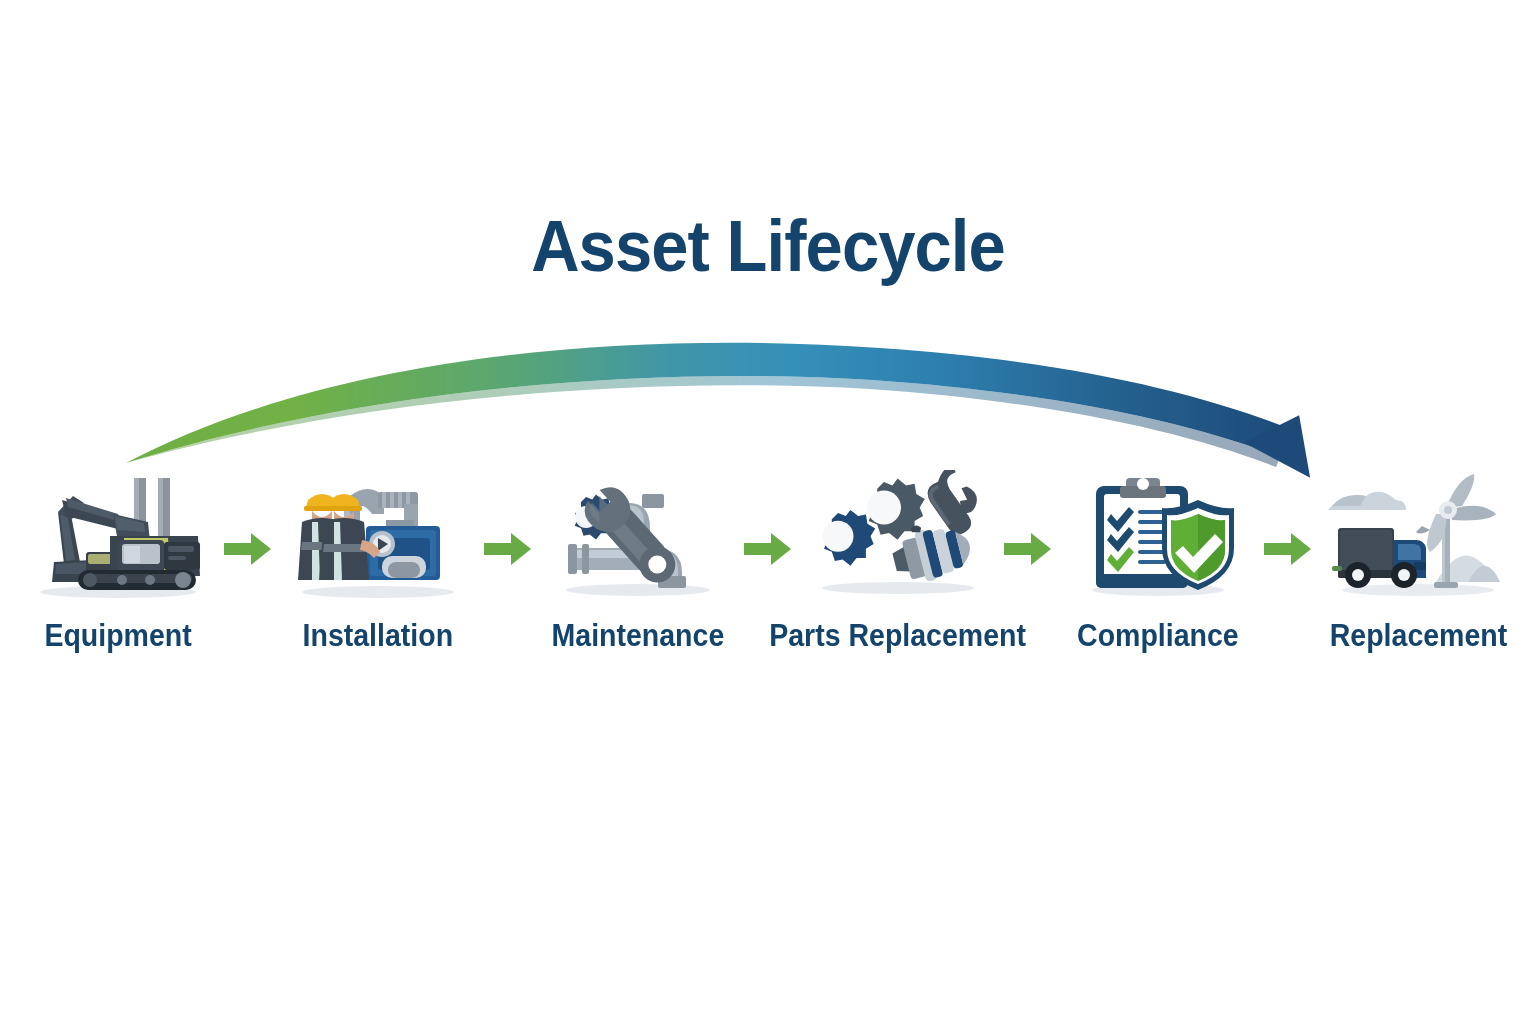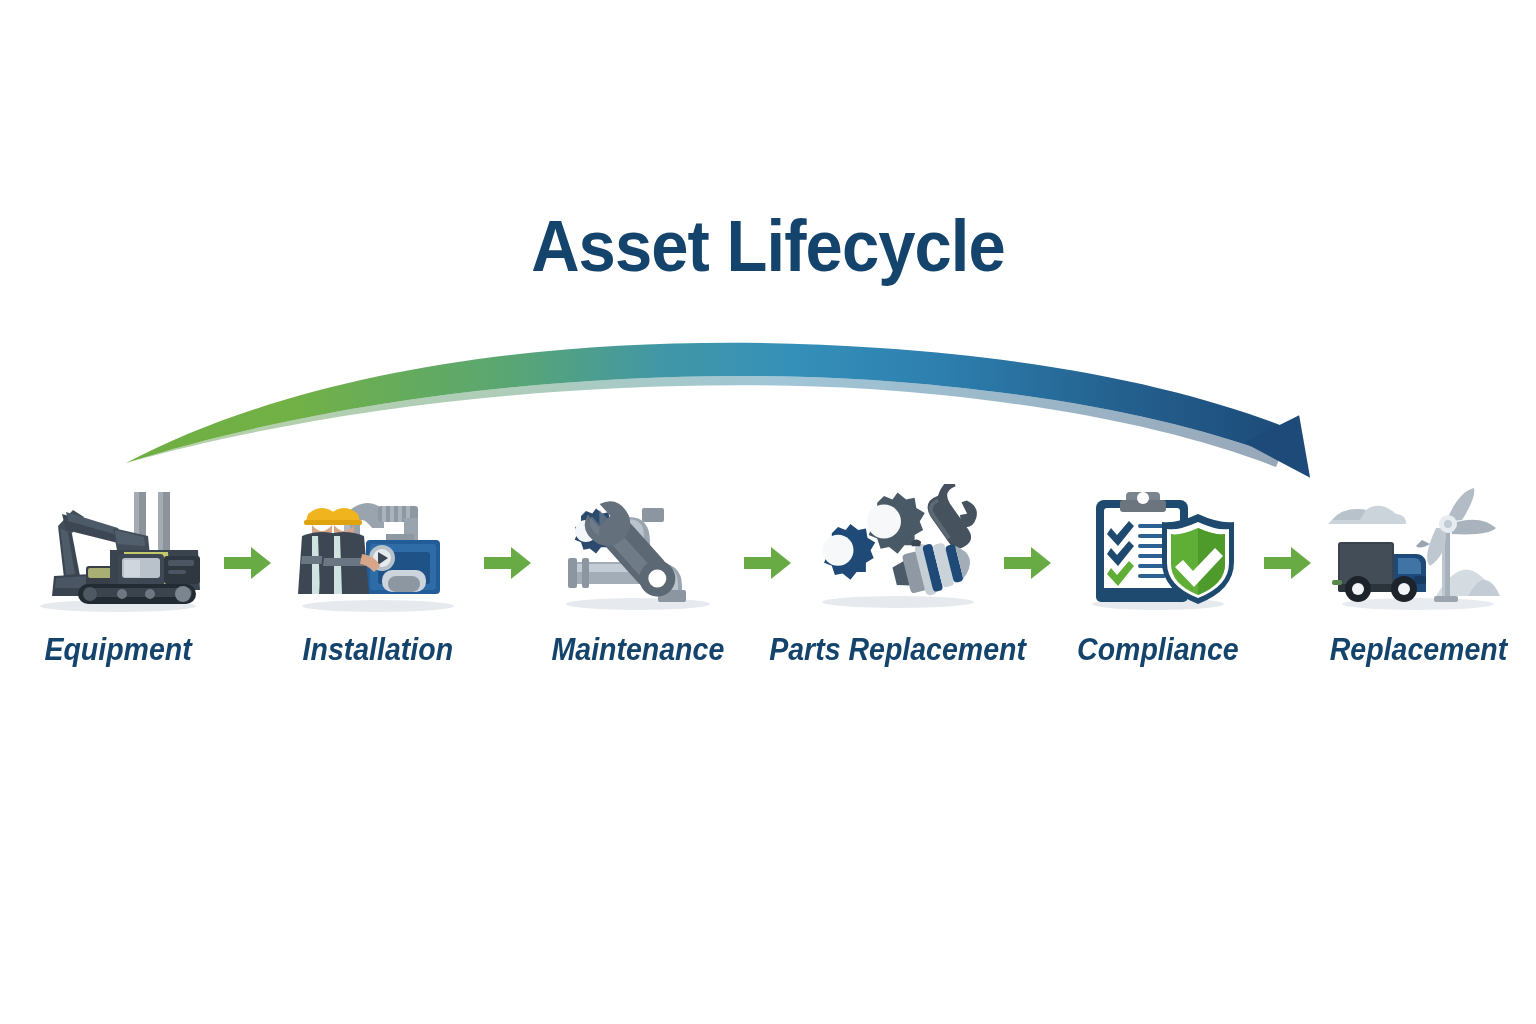--- a/index.html
+++ b/index.html
@@ -37,28 +37,27 @@
     position: absolute;
     left: 0;
     top: 0;
     width: 1536px;
     height: 1024px;
     pointer-events: none;
   }
   #steps {
     position: absolute;
     left: 0;
-    top: 484px;
+    top: 470px;
     width: 1536px;
     height: 200px;
     display: flex;
     flex-direction: row;
     align-items: flex-start;
     justify-content: center;
-    font-style: italic;
   }
   .step {
     position: relative;
     width: 212px;
     height: 200px;
     display: flex;
     flex-direction: column;
     align-items: center;
   }
   .step-icon {

